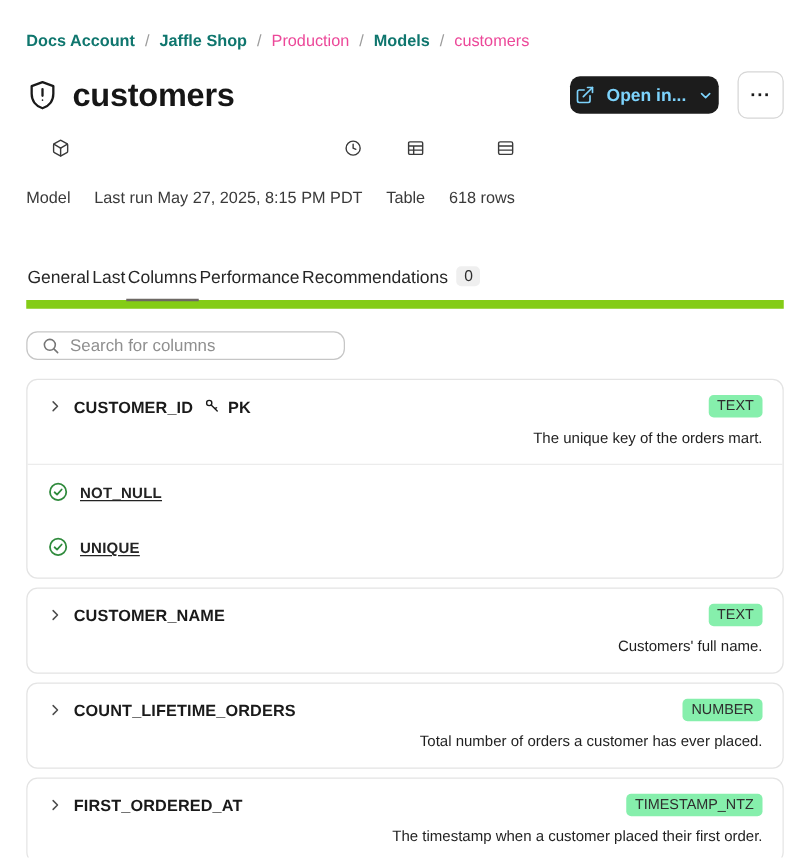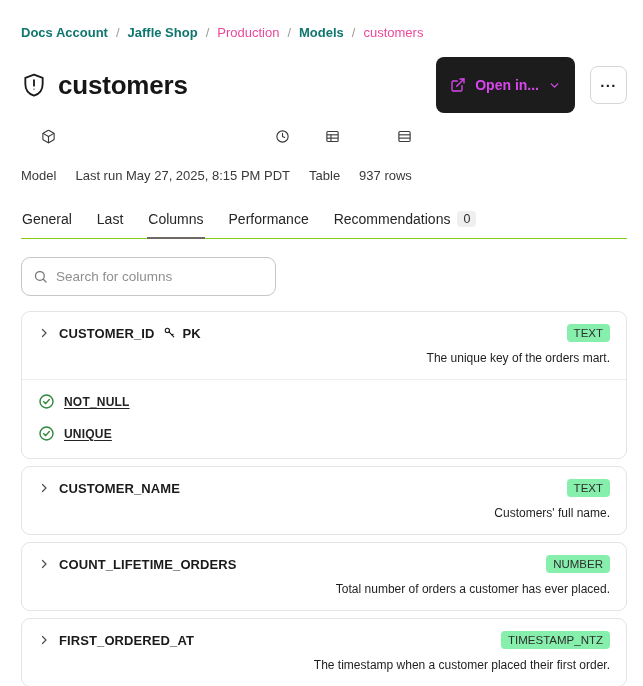--- a/index.html
+++ b/index.html
@@ -12,60 +12,60 @@
   .bc-item { color: #ec4899; font-weight: 400; cursor: default; }
   .bc-item.bold { color: #0f766e; font-weight: 700; cursor: pointer; }
   .bc-sep { color: #9b9b9b; margin: 0 8px; font-weight: 400; }
 
   
   .title-row { margin-top: 17px; display: flex; align-items: center; justify-content: space-between; }
   .title-left { display: flex; align-items: center; gap: 11px; }
   .shield-icon { display: inline-flex; color: #1a1a1a; }
   h1.page-title { font-size: 26px; font-weight: 600; color: #161616; letter-spacing: -0.2px; }
   .title-actions { display: flex; align-items: center; gap: 15px; }
-  .open-in-btn { display: flex; align-items: center; gap: 9px; height: 56px; padding: 0 14px;
-    background: #1c1c1c; color: #d946ef; border: none; border-radius: 8px; font-size: 14px;
+  .open-in-btn { display: flex; align-items: center; gap: 9px; height: 30px; padding: 0 4px;
+    background: #1c1c1c; color: #7dd3fc; border: none; border-radius: 8px; font-size: 14px;
     font-weight: 600; font-family: inherit; cursor: pointer; }
   .more-btn { width: 37px; height: 38px; background: #ffffff; border: 1px solid #d6d6d6;
     border-radius: 8px; font-size: 15px; font-weight: 700; color: #1a1a1a; cursor: pointer;
     display: flex; align-items: center; justify-content: center; letter-spacing: 0.5px; font-family: inherit; }
 
   
   .meta-row { margin-top: 16px; display: flex; align-items: center; gap: 19px; font-size: 13px; color: #3a3a3a; }
   .meta-item { display: inline-flex; align-items: flex-end; gap: 24px; flex-direction: column; }
   .meta-item svg { color: #3a3a3a; }
 
   
-  .tab-bar { margin-top: 28px; display: flex; align-items: flex-end; gap: 23px; border-bottom: 1px solid #84cc16; }
+  .tab-bar { margin-top: 48px; display: flex; align-items: flex-end; border-bottom: 7px solid #84cc16; }
   .tab { background: none; border: none; font-family: inherit; font-size: 14px; color: #262626;
     padding: 0 1px 10px; cursor: pointer; display: inline-flex; align-items: center; gap: 7px;
     border-bottom: 2px solid transparent; margin-bottom: -1px; }
   .tab.active { border-bottom-color: #6e6964; font-weight: 400; }
   .tab-badge { background: #efefef; color: #2e2e2e; font-size: 12.5px; border-radius: 4px; padding: 1px 6px; }
 
   
-  .search-box { margin-top: 18px; width: 255px; height: 39px; border: 1px solid #c6c6c6; border-radius: 9px;
+  .search-box { margin-top: 18px; width: 255px; height: 23px; border: 1px solid #c6c6c6; border-radius: 9px;
     display: flex; align-items: center; padding: 0 11px; gap: 8px; background: #fff; }
   .search-box svg { color: #757575; flex: 0 0 auto; }
   .search-box input { border: none; outline: none; flex: 1; font-size: 13.5px; font-family: inherit; color: #1a1a1a; min-width: 0; }
   .search-box input::placeholder { color: #8f8f8f; }
 
   
   .columns-list { margin-top: 15px; }
   .card { border: 1px solid #e4e4e4; border-radius: 9px; background: #fff; margin-bottom: 7px; }
   .card-main { padding: 12px 16px 13px; text-align: right; }
   .name-row { display: flex; align-items: center; gap: 9px; }
   .expander { background: none; border: none; padding: 0; display: inline-flex; align-items: center; cursor: pointer; color: #4c4c4c; }
   .col-name { font-size: 13px; font-weight: 700; color: #1a1a1a; letter-spacing: 0.1px; }
   .pk-wrap { display: inline-flex; align-items: center; gap: 5px; color: #1a1a1a; }
   .pk-label { font-size: 13px; font-weight: 700; }
   .type-badge { margin-left: auto; background: #86efac; color: #2e2e2e; font-size: 11.5px;
     padding: 3px 7px; border-radius: 4px; font-weight: 400; }
   .col-desc { margin-top: 9px; font-size: 12px; color: #1f1f1f; line-height: 1.25; }
-  .tests { border-top: 1px solid #ececec; padding: 13px 16px 16px; display: flex; flex-direction: column; gap: 15px; }
+  .tests { border-top: 1px solid #ececec; padding: 13px 16px 16px; display: flex; flex-direction: column; gap: 27px; }
   .test-row { display: flex; align-items: center; gap: 9px; }
   .test-row svg { color: #2f8a3c; }
   .test-link { font-size: 12px; font-weight: 700; color: #232323; text-decoration: underline;
     text-underline-offset: 2px; letter-spacing: 0.2px; cursor: pointer; }
 </style>
 </head>
 <body>
 
 <div class="page">
 
@@ -146,21 +146,21 @@
         <span>Table</span>
       </span>
       <span class="meta-item">
         <span style="display:inline-flex">
           <svg width="15" height="15" viewBox="0 0 24 24" fill="none" stroke="currentColor" stroke-width="1.8" stroke-linejoin="round">
             <rect x="3" y="4" width="18" height="16" rx="2"></rect>
             <line x1="3" y1="9.3" x2="21" y2="9.3"></line>
             <line x1="3" y1="14.6" x2="21" y2="14.6"></line>
           </svg>
         </span>
-        <span>937 rows</span>
+        <span>618 rows</span>
       </span>
     </div>
 
   <div class="tab-bar" id="tab-bar">
       <button class="tab">
         <span>General</span>
       </button>
       <button class="tab">
         <span>Last</span>
       </button>

